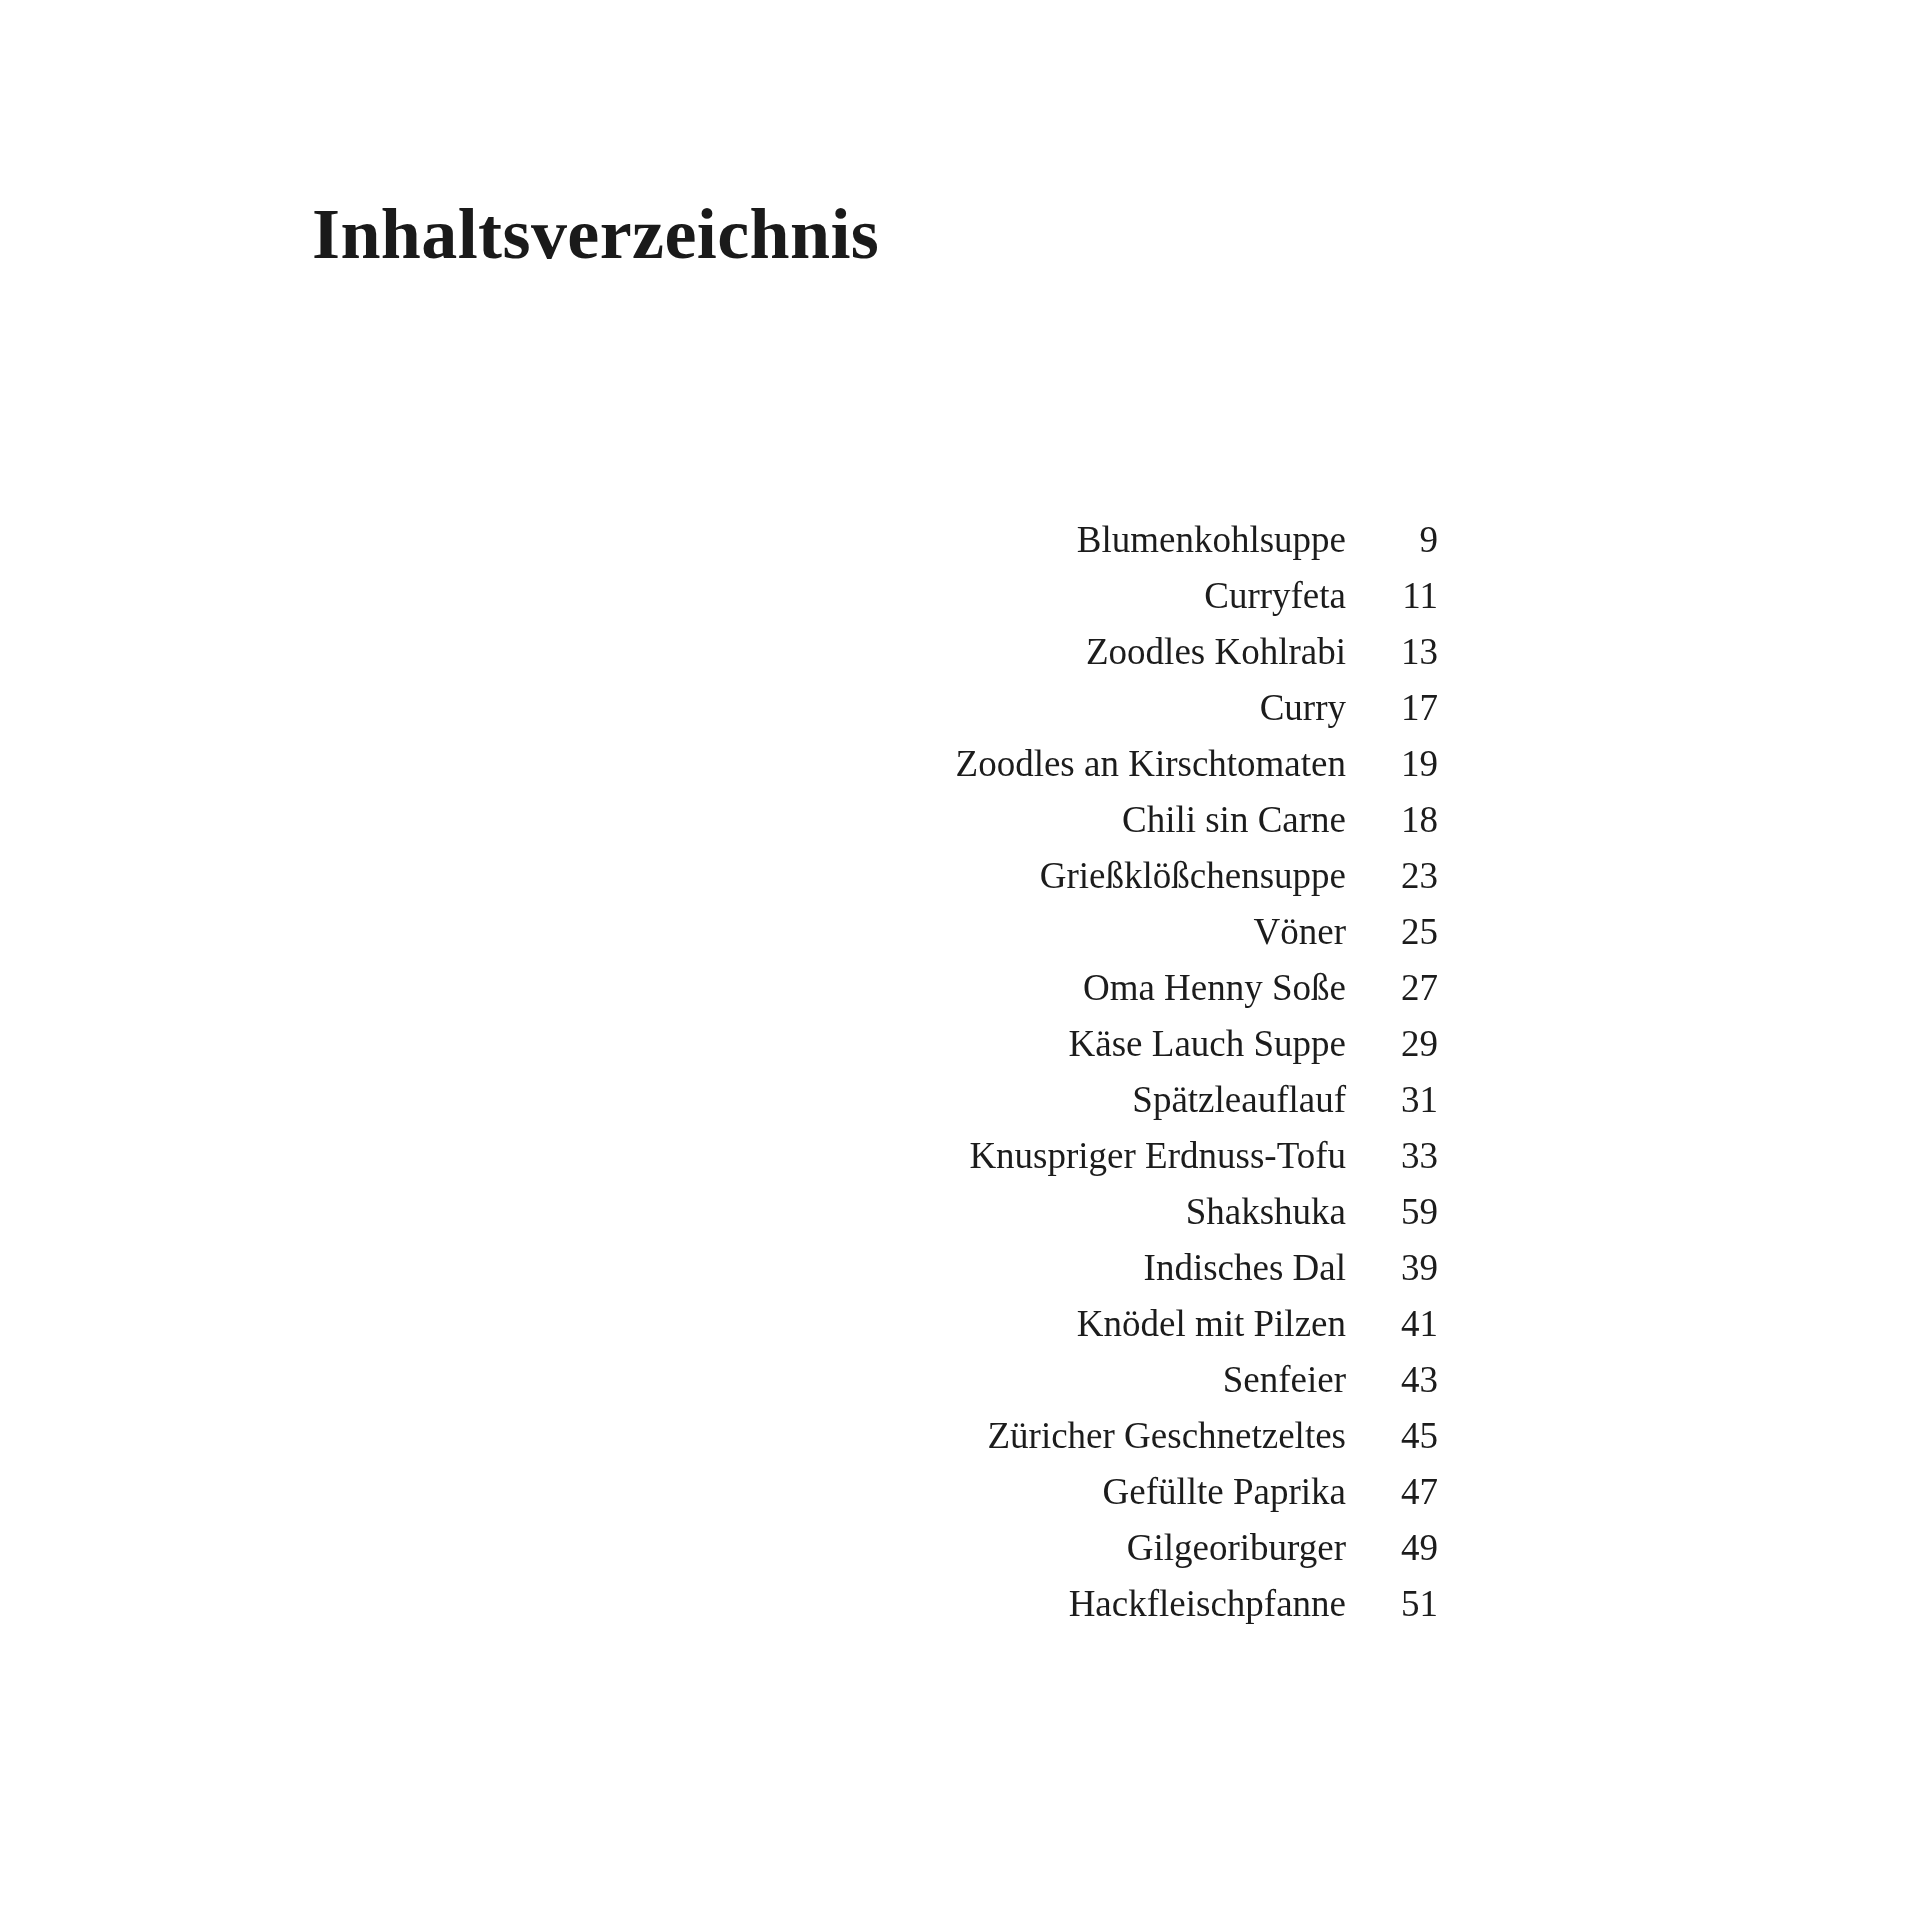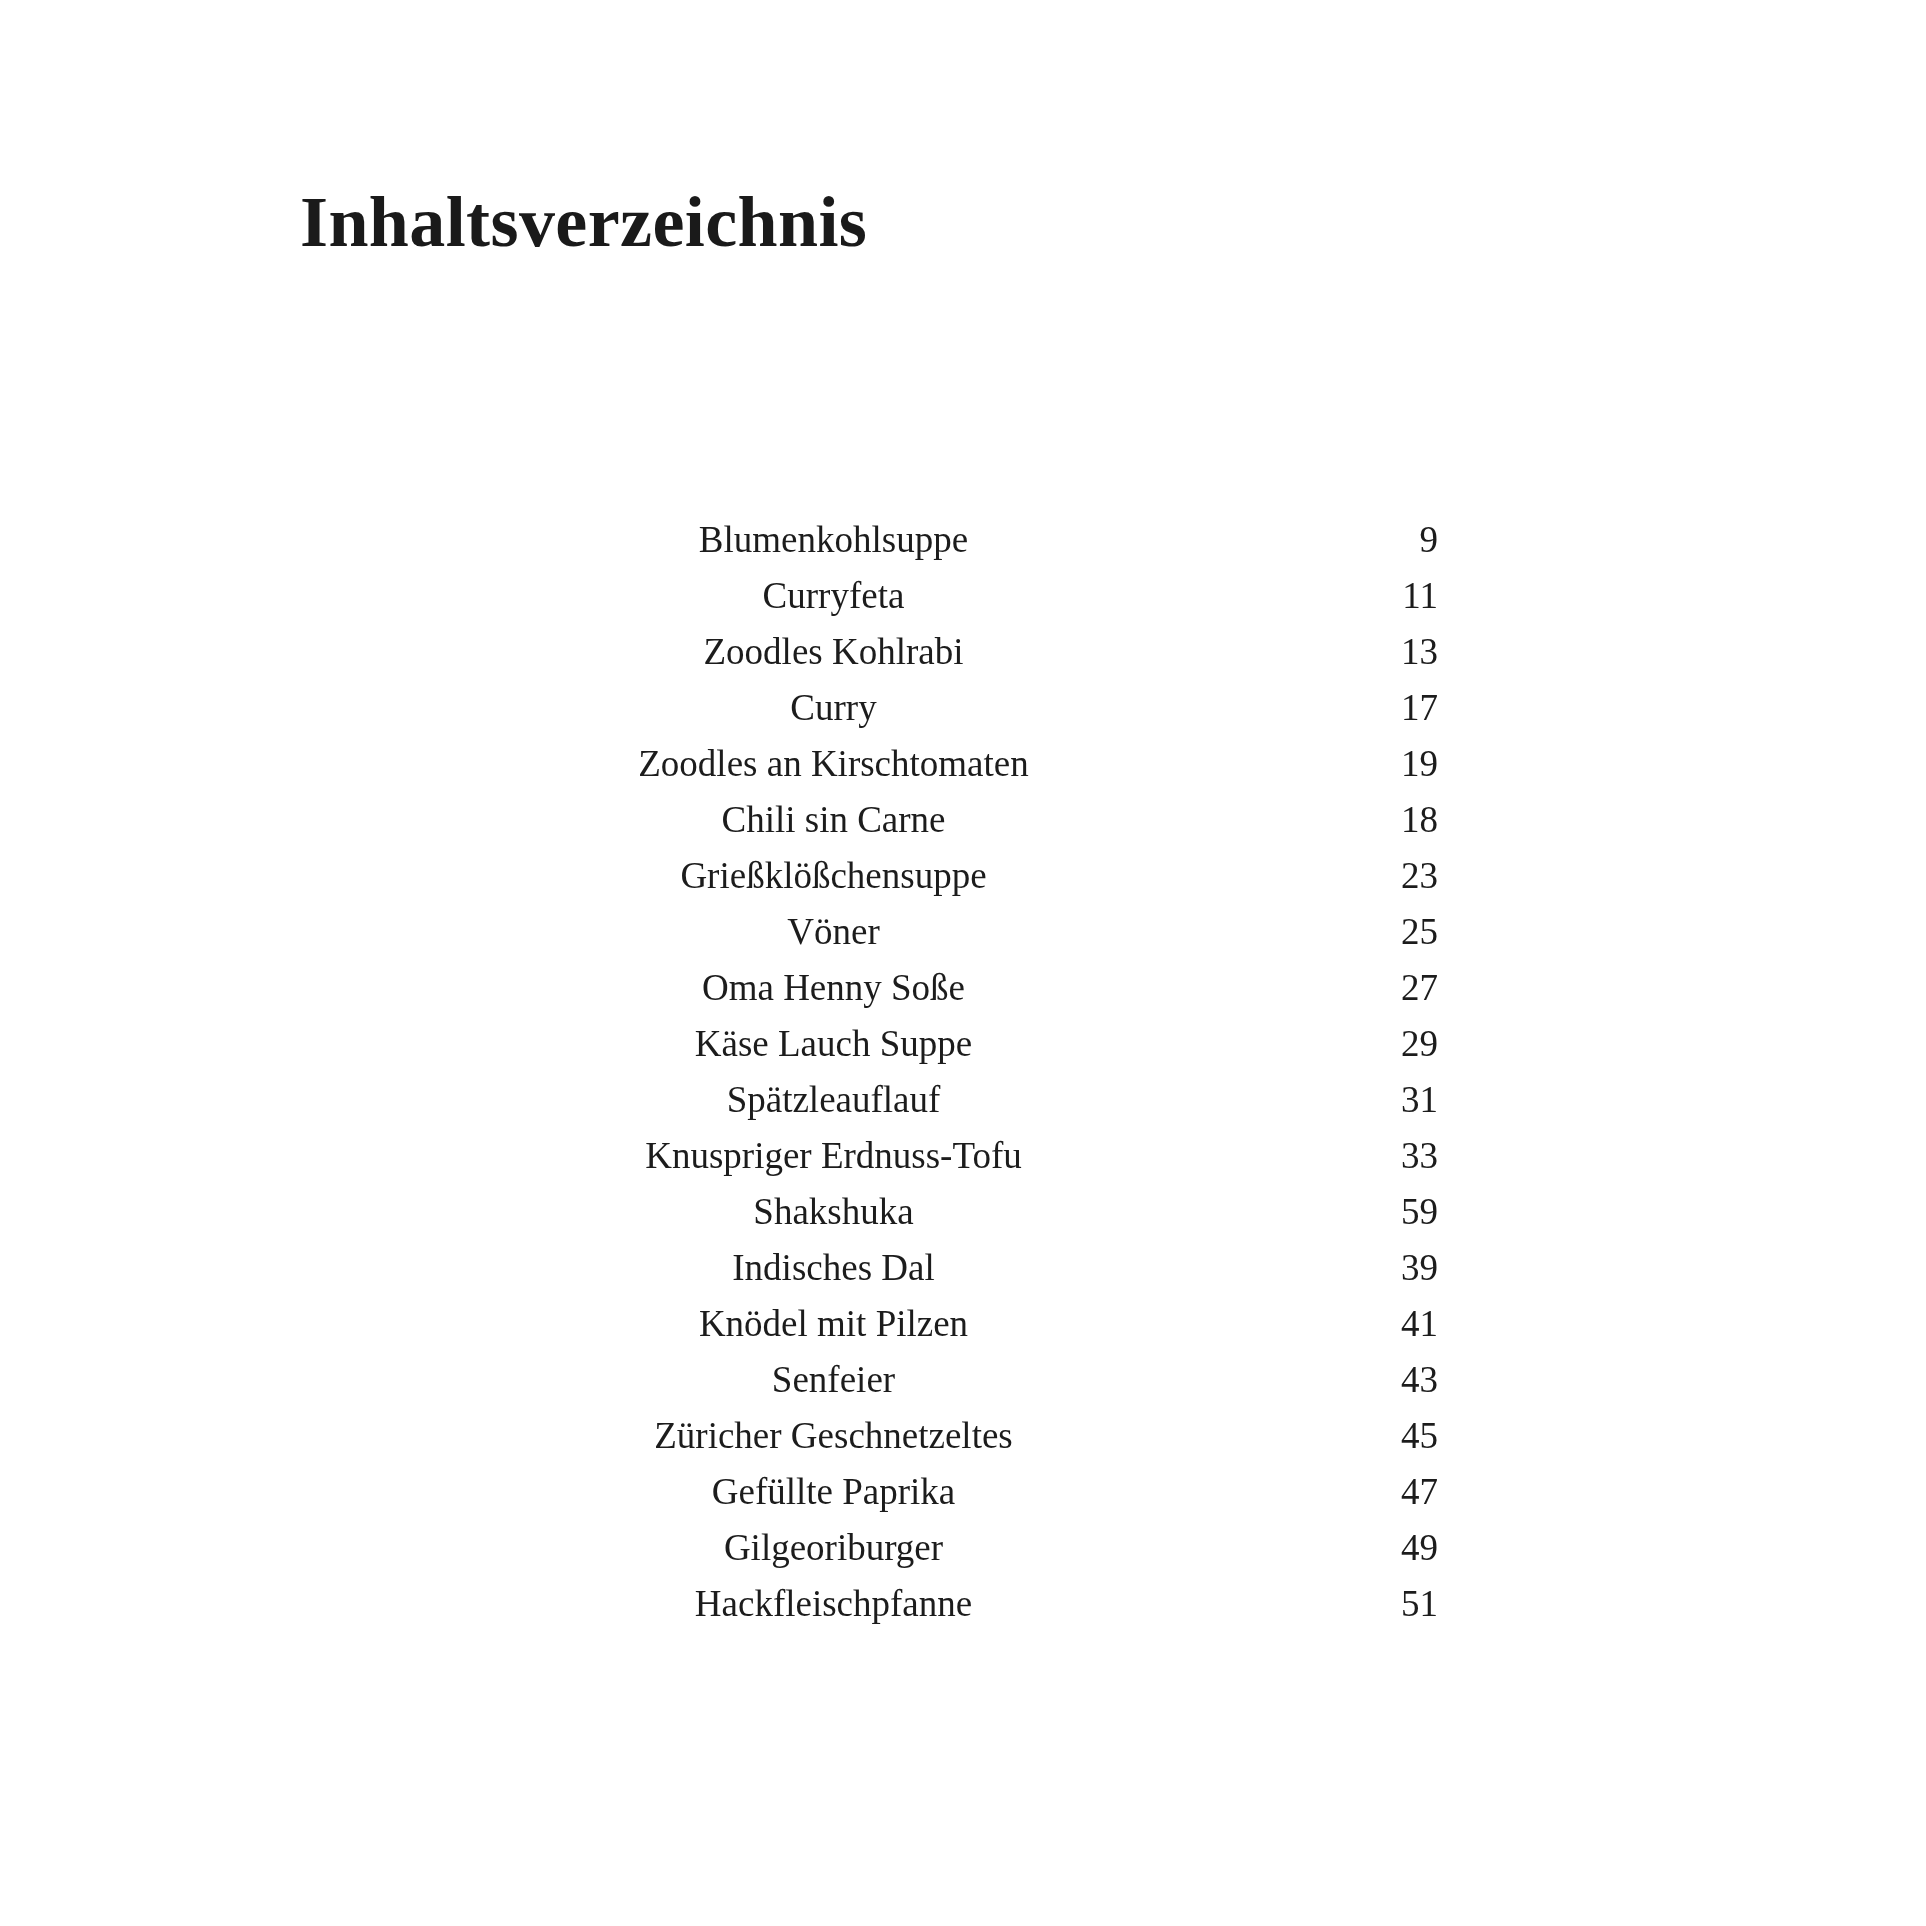--- a/index.html
+++ b/index.html
@@ -13,21 +13,21 @@
     height: 2794px;
     background: #ffffff;
     font-family: "Liberation Serif", "DejaVu Serif", serif;
     color: #1c1c1c;
     overflow: hidden;
   }
   .doc-title {
     position: absolute;
     left: 300px;
     top: 181px;
-    margin: 0;
+    margin: 12px;
     font-size: 72px;
     font-weight: 700;
     letter-spacing: 0.4px;
     color: #1a1a1a;
   }
   .toc {
     position: absolute;
     left: 321px;
     top: 512px;
     width: 1117px;
@@ -35,21 +35,21 @@
   .toc-row {
     display: flex;
     justify-content: space-between;
     align-items: baseline;
     font-size: 37px;
     line-height: 56px;
     white-space: nowrap;
   }
   .toc-label {
     flex: 1 1 auto;
-    text-align: center;
+    text-align: right;
   }
   .toc-page {
     flex: 0 0 auto;
     text-align: right;
     min-width: 92px;
   }
 </style>
 </head>
 <body>
 

